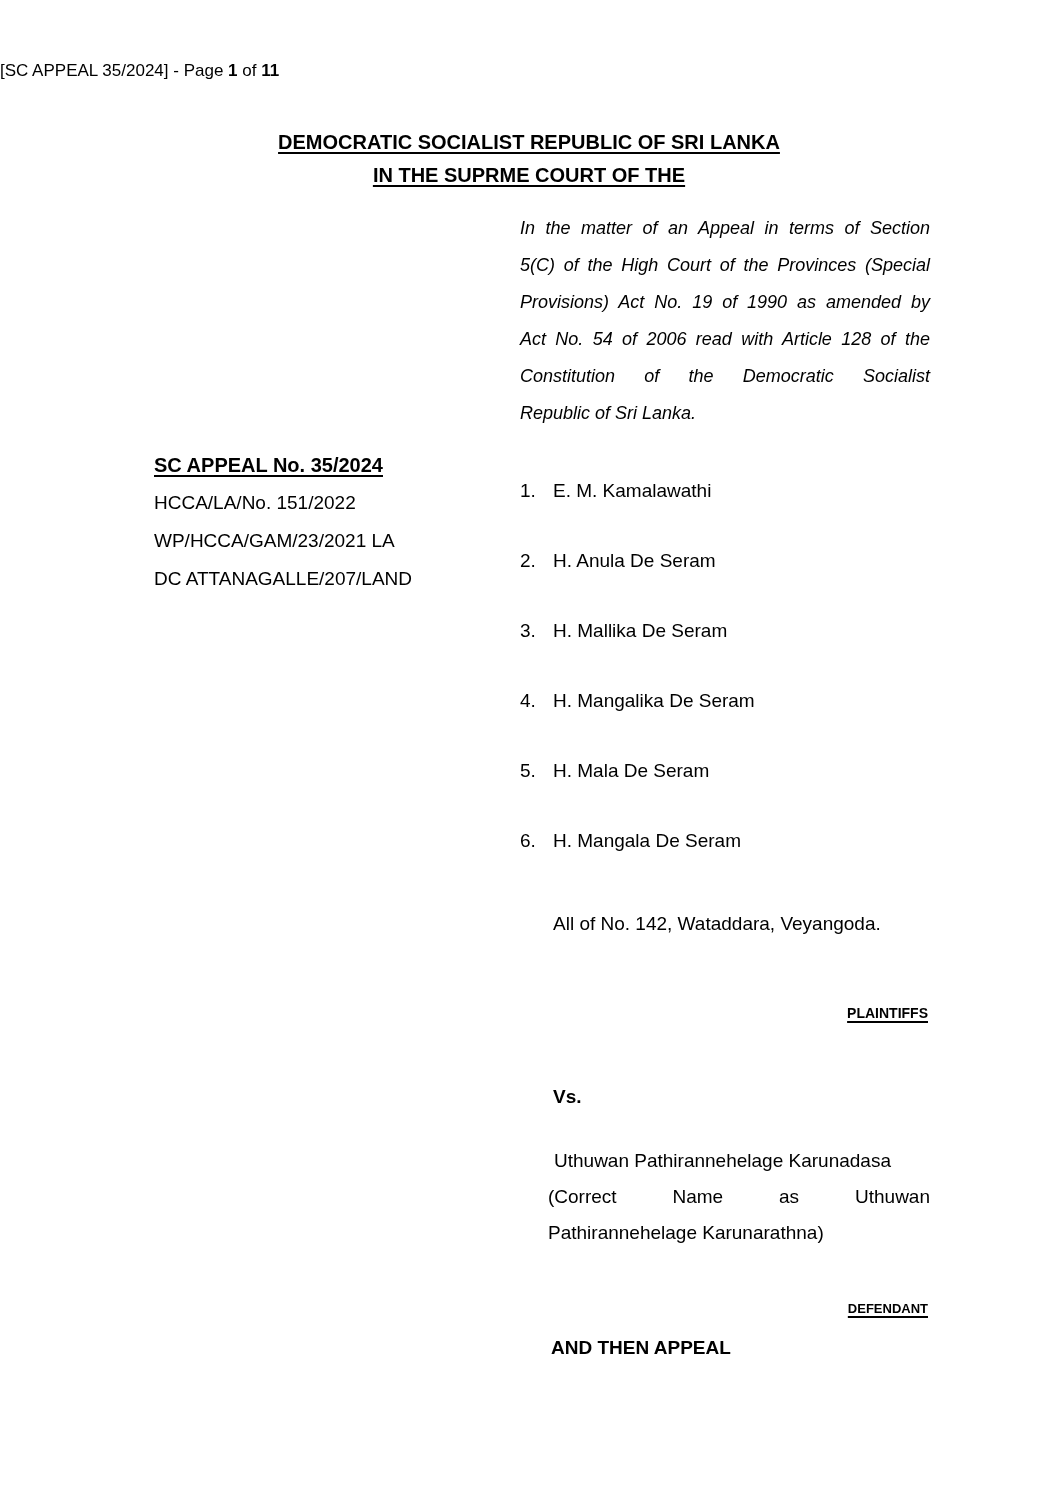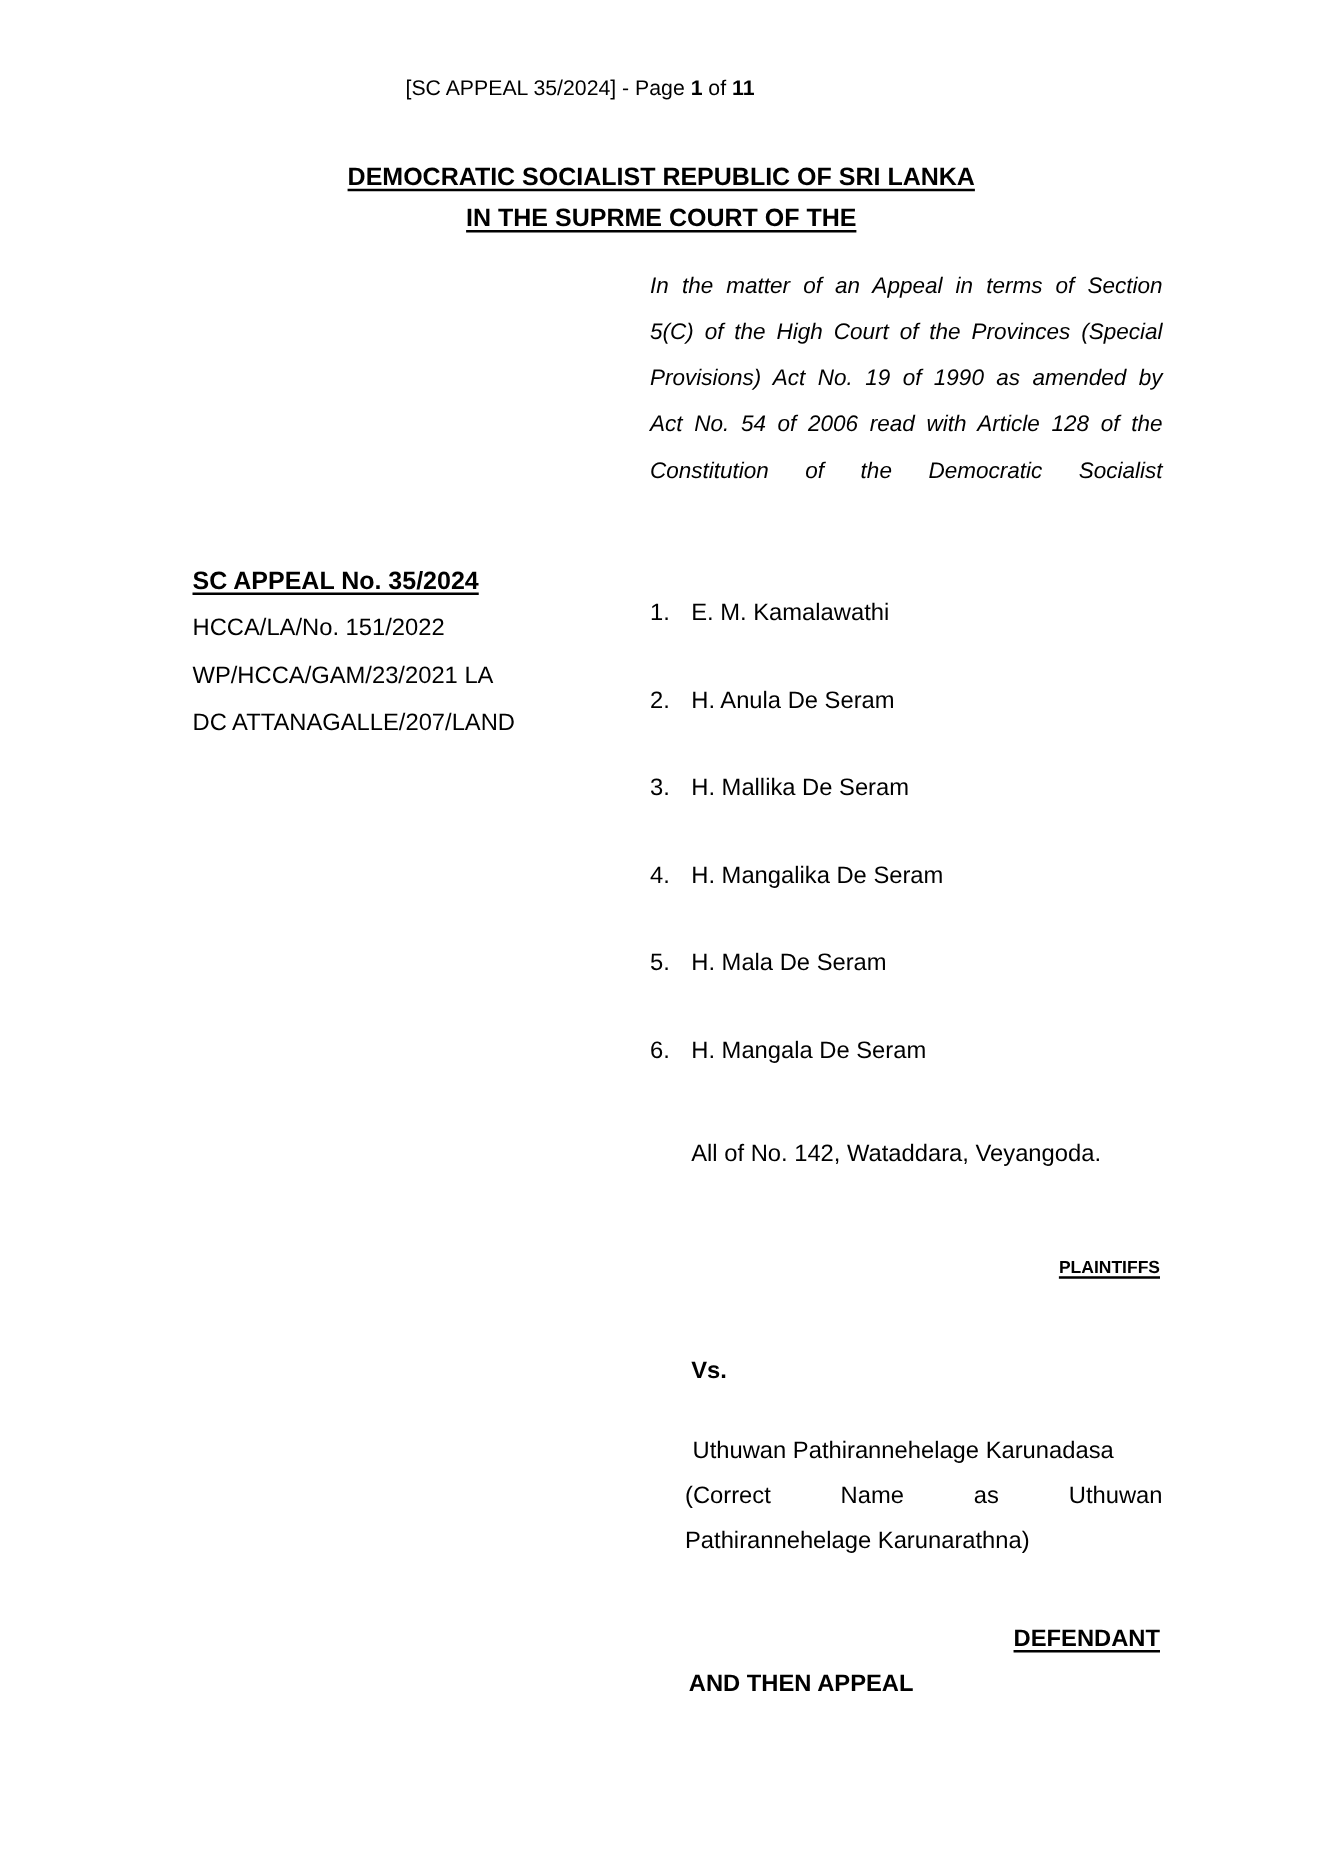--- a/index.html
+++ b/index.html
@@ -18,21 +18,21 @@
     text-decoration-thickness: 2px;
     text-underline-offset: 3px;
   }
   .bold { font-weight: bold; }
 
   .page-header {
     position: absolute;
     top: 61px;
     left: 0;
     right: 130px;
-    text-align: center;
+    text-align: left;
     font-size: 17px;
     white-space: pre;
   }
 
   .court-title {
     position: absolute;
     top: 126px;
     left: 0;
     width: 100%;
     text-align: center;
@@ -124,21 +124,21 @@
   .defendant-block .d-line.indent { padding-left: 6px; }
   .defendant-block .d-line.stretch {
     text-align: justify;
     text-align-last: justify;
   }
 
   .defendant-label {
     position: absolute;
     right: 130px;
     top: 1301px;
-    font-size: 19px;
+    font-size: 13px;
     font-weight: bold;
   }
 
   .section-heading {
     position: absolute;
     left: 551px;
     top: 1337px;
     font-size: 19px;
     font-weight: bold;
   }
@@ -154,20 +154,21 @@
     <div><span class="u">DEMOCRATIC SOCIALIST REPUBLIC OF SRI LANKA</span></div>
     <div><span class="u">IN THE SUPRME COURT OF THE</span></div>
   </div>
 
   <div class="matter-paragraph">
     <div class="m-line">In the matter of an Appeal in terms of Section</div>
     <div class="m-line">5(C) of the High Court of the Provinces (Special</div>
     <div class="m-line">Provisions) Act No. 19 of 1990 as amended by</div>
     <div class="m-line">Act No. 54 of 2006 read with Article 128 of the</div>
     <div class="m-line">Constitution of the Democratic Socialist</div>
+    <div class="m-line last">Republic of Sri Lanka.</div>
   </div>
 
   <div class="case-number-block">
     <div class="appeal-no"><span class="bold u">SC APPEAL No. 35/2024</span></div>
     <div>HCCA/LA/No. 151/2022</div>
     <div>WP/HCCA/GAM/23/2021 LA</div>
     <div>DC ATTANAGALLE/207/LAND</div>
   </div>
 
   <div class="plaintiffs-list">

